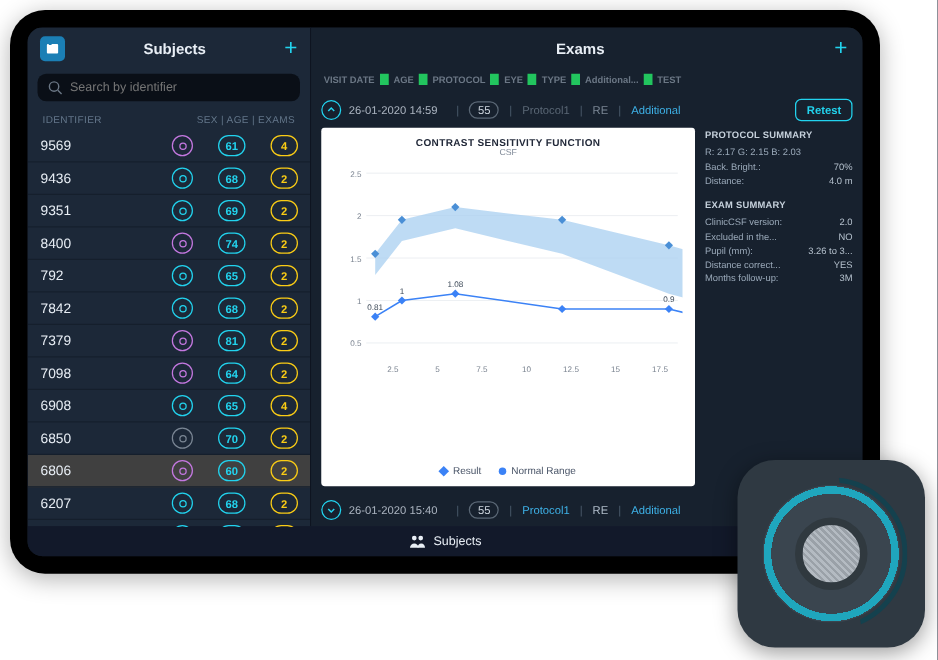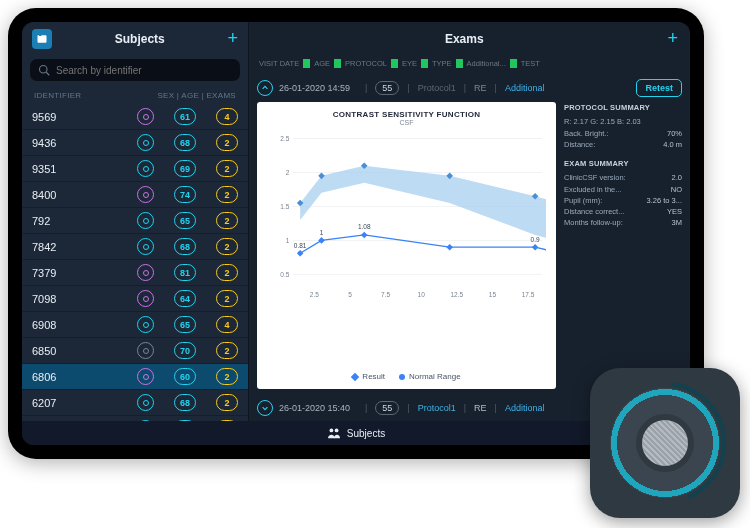--- a/index.html
+++ b/index.html
@@ -17,34 +17,34 @@
 .plus-btn { color:#22d3ee; font-size:18px; cursor:pointer; }
 
 .search-wrap { padding:4px 8px; }
 .search-box { display:flex; gap:6px; background:#0a0f17; border-radius:7px; padding:5px 8px; }
 .search-box svg { width:12px; height:12px; stroke:#6b7785; }
 .search-input { background:transparent; border:none; outline:none; color:#8a96a6; font-size:10px; flex:1; }
 
 .list-header { display:flex; justify-content:space-between; padding:6px 12px 4px; font-size:8px; color:#63768a; letter-spacing:.3px; }
 .subject-list { flex:1; overflow-y:auto; }
 .subject-row { display:flex; align-items:center; justify-content:space-between; padding:4px 10px; border-bottom:1px solid #151f2c; cursor:pointer; }
-.subject-row.selected { background:#0c4a6e; }
+.subject-row.selected { background:#404040; }
 .subj-id { font-size:11px; color:#e8eef5; font-weight:500; }
 .subj-badges { display:flex; align-items:center; gap:20px; }
 .ring { width:17px; height:17px; border-radius:50%; border:1.5px solid; display:flex; align-items:center; justify-content:center; }
 .ring.sex { position:relative; }
 .ring.sex::after { content:''; position:absolute; width:4px; height:4px; border-radius:50%; border:1px solid currentColor; }
 .pill { min-width:22px; height:17px; border-radius:9px; border:1.5px solid; display:flex; align-items:center; justify-content:center; font-size:9px; font-weight:600; }
 .pill.age { color:#22d3ee; border-color:#22d3ee; }
 .pill.exam { color:#facc15; border-color:#facc15; }
 
 .main { flex:1; background:#17212e; display:flex; flex-direction:column; overflow:hidden; }
 .main-header { display:flex; align-items:center; justify-content:space-between; padding:6px 12px; }
 .main-title { font-size:12px; font-weight:600; color:#e8eef5; margin-left:auto; margin-right:auto; }
-.cols { display:flex; gap:0; padding:4px 10px 6px; font-size:7.5px; color:#6b7785; }
+.cols { display:flex; gap:0; padding:4px 10px 6px; font-size:7.5px; color:#6b7785;font-weight:bold; }
 .cols span { padding:0 4px; border-left:7px solid #22c55e; }
 .cols span:first-child { border-left:none; padding-left:0; }
 
 .exam-row { display:flex; align-items:center; gap:6px; padding:5px 8px; font-size:9px; color:#cdd5de; }
 .circ { width:16px; height:16px; border-radius:50%; border:1px solid #22d3ee; display:flex; align-items:center; justify-content:center; cursor:pointer; }
 .circ svg { width:8px; height:8px; stroke:#22d3ee; }
 .er-date { color:#aab3bf; font-size:9px; min-width:78px; }
 .er-sep { color:#4b5a6b; margin:0 2px; }
 .er-age { border:1px solid #5a6775; border-radius:8px; padding:1px 6px; font-size:9px; }
 .er-proto { color:#5a6775; }

